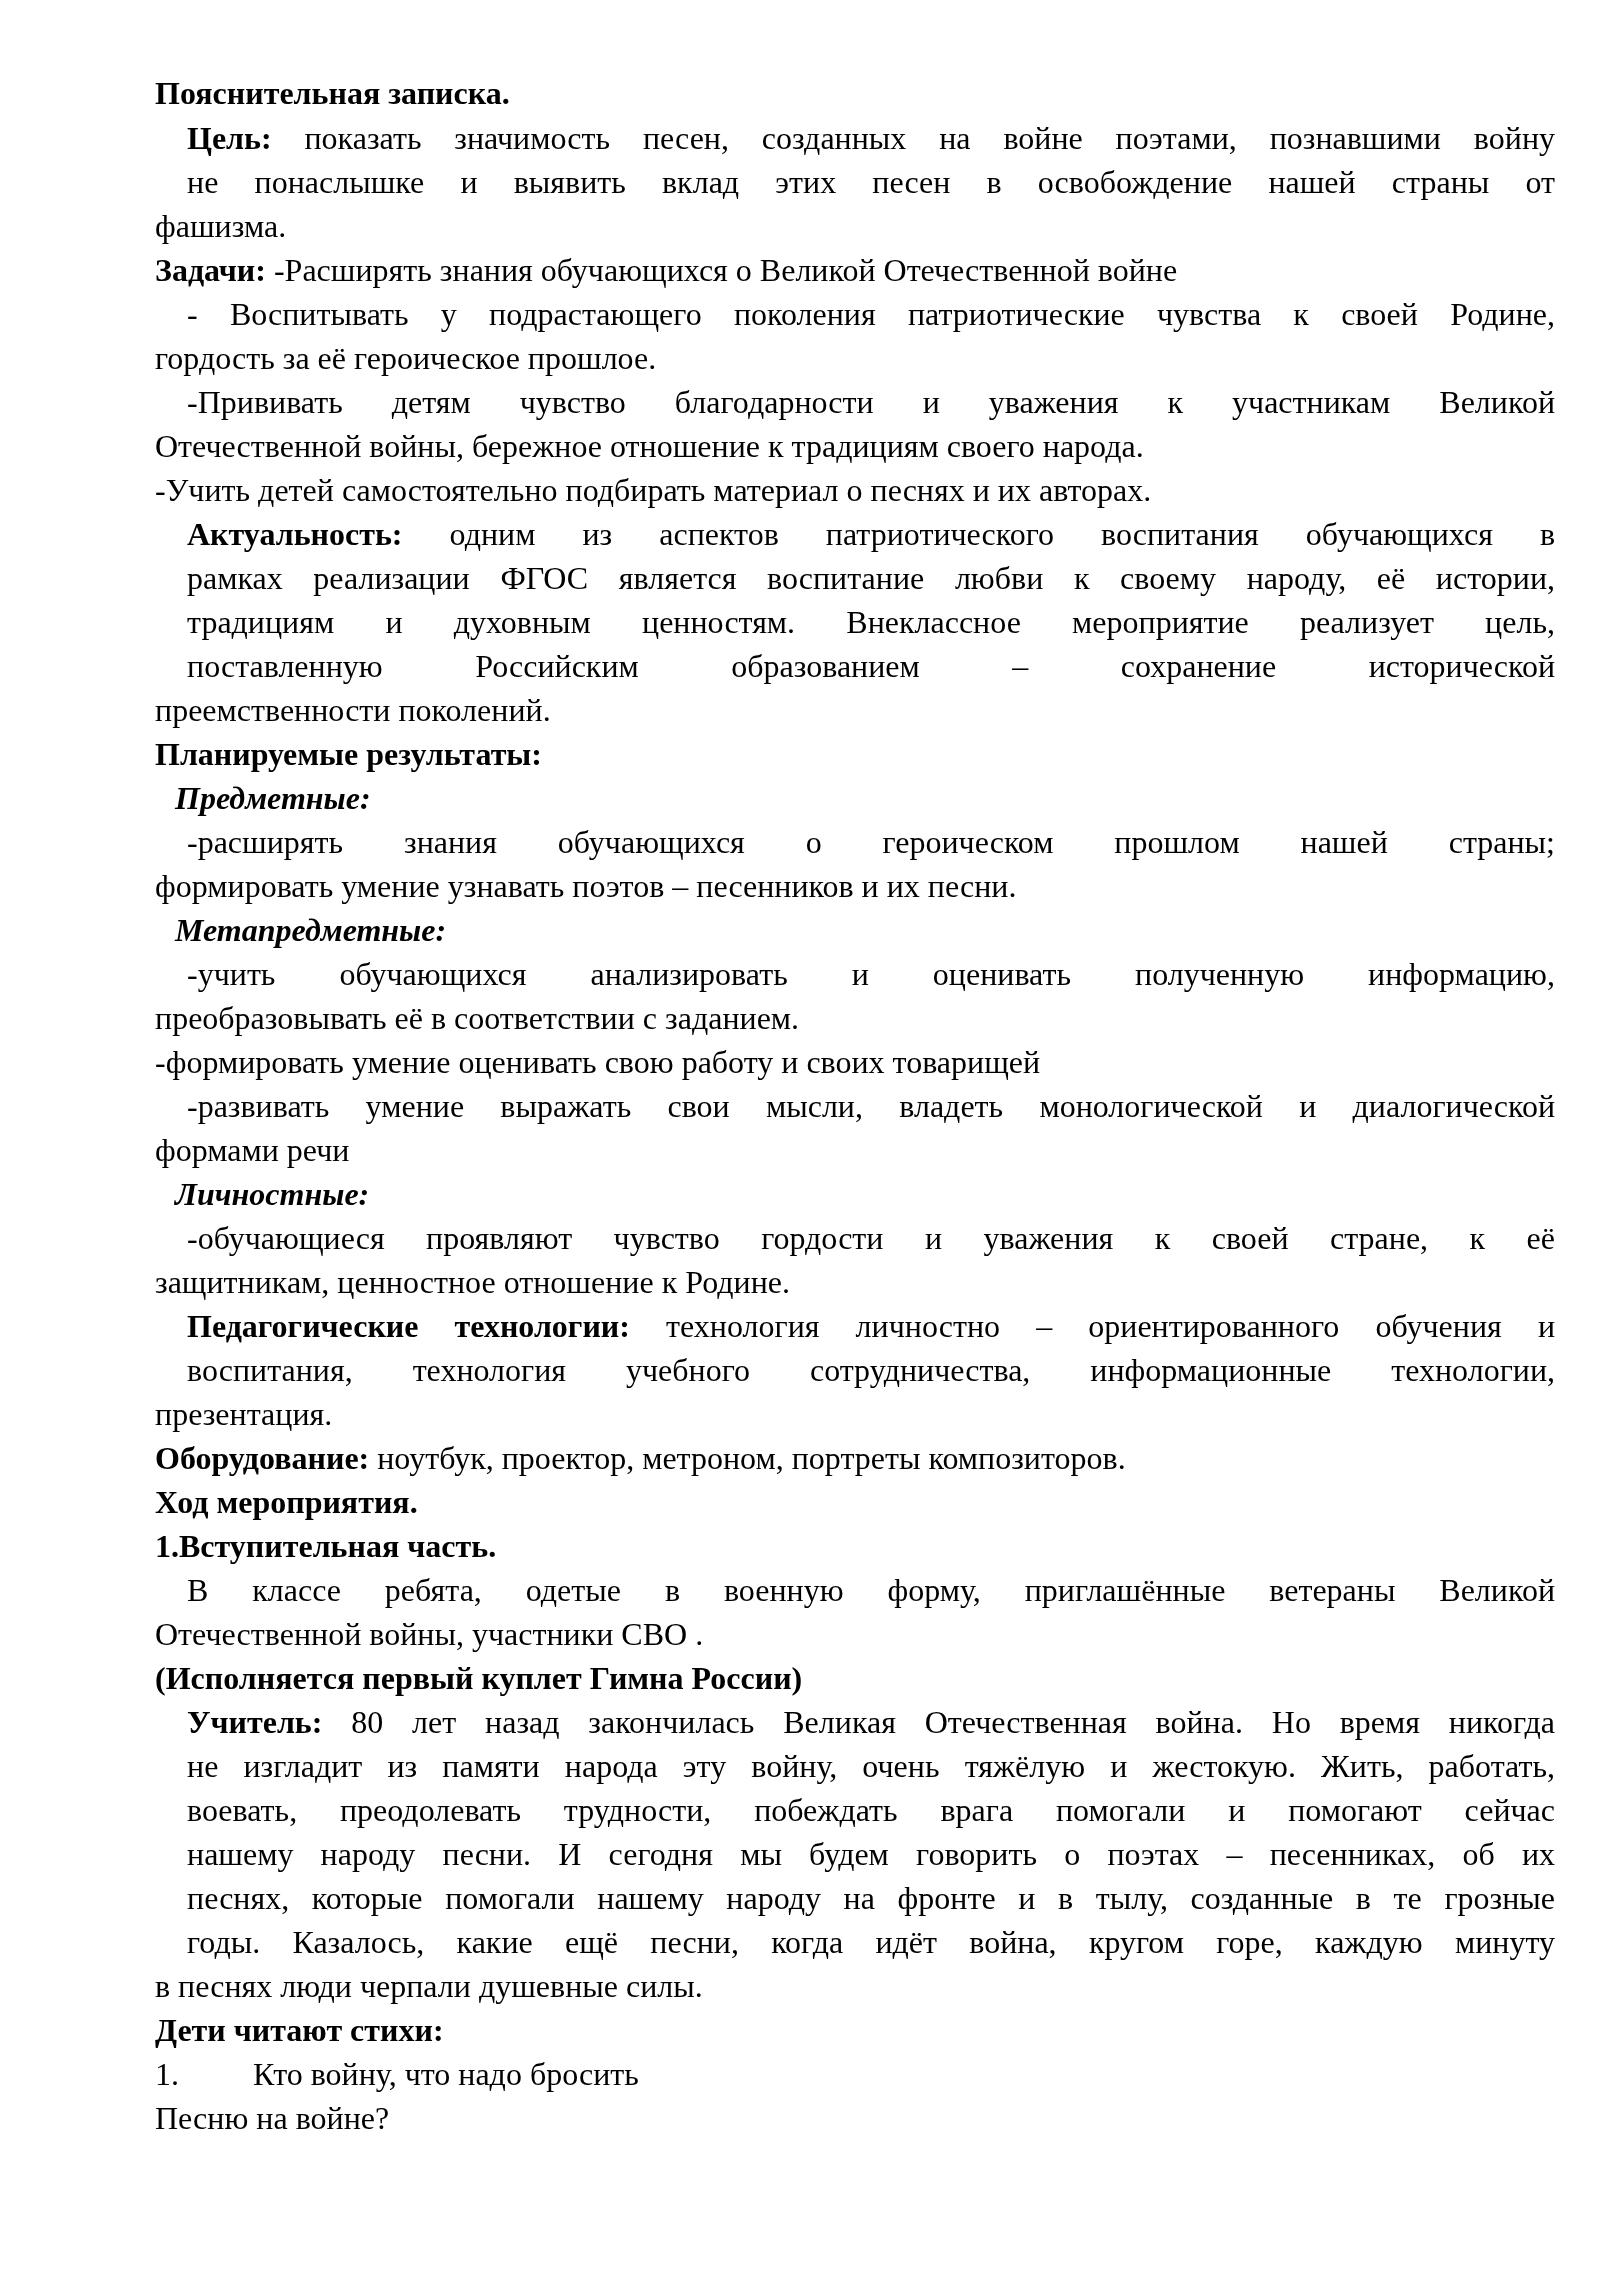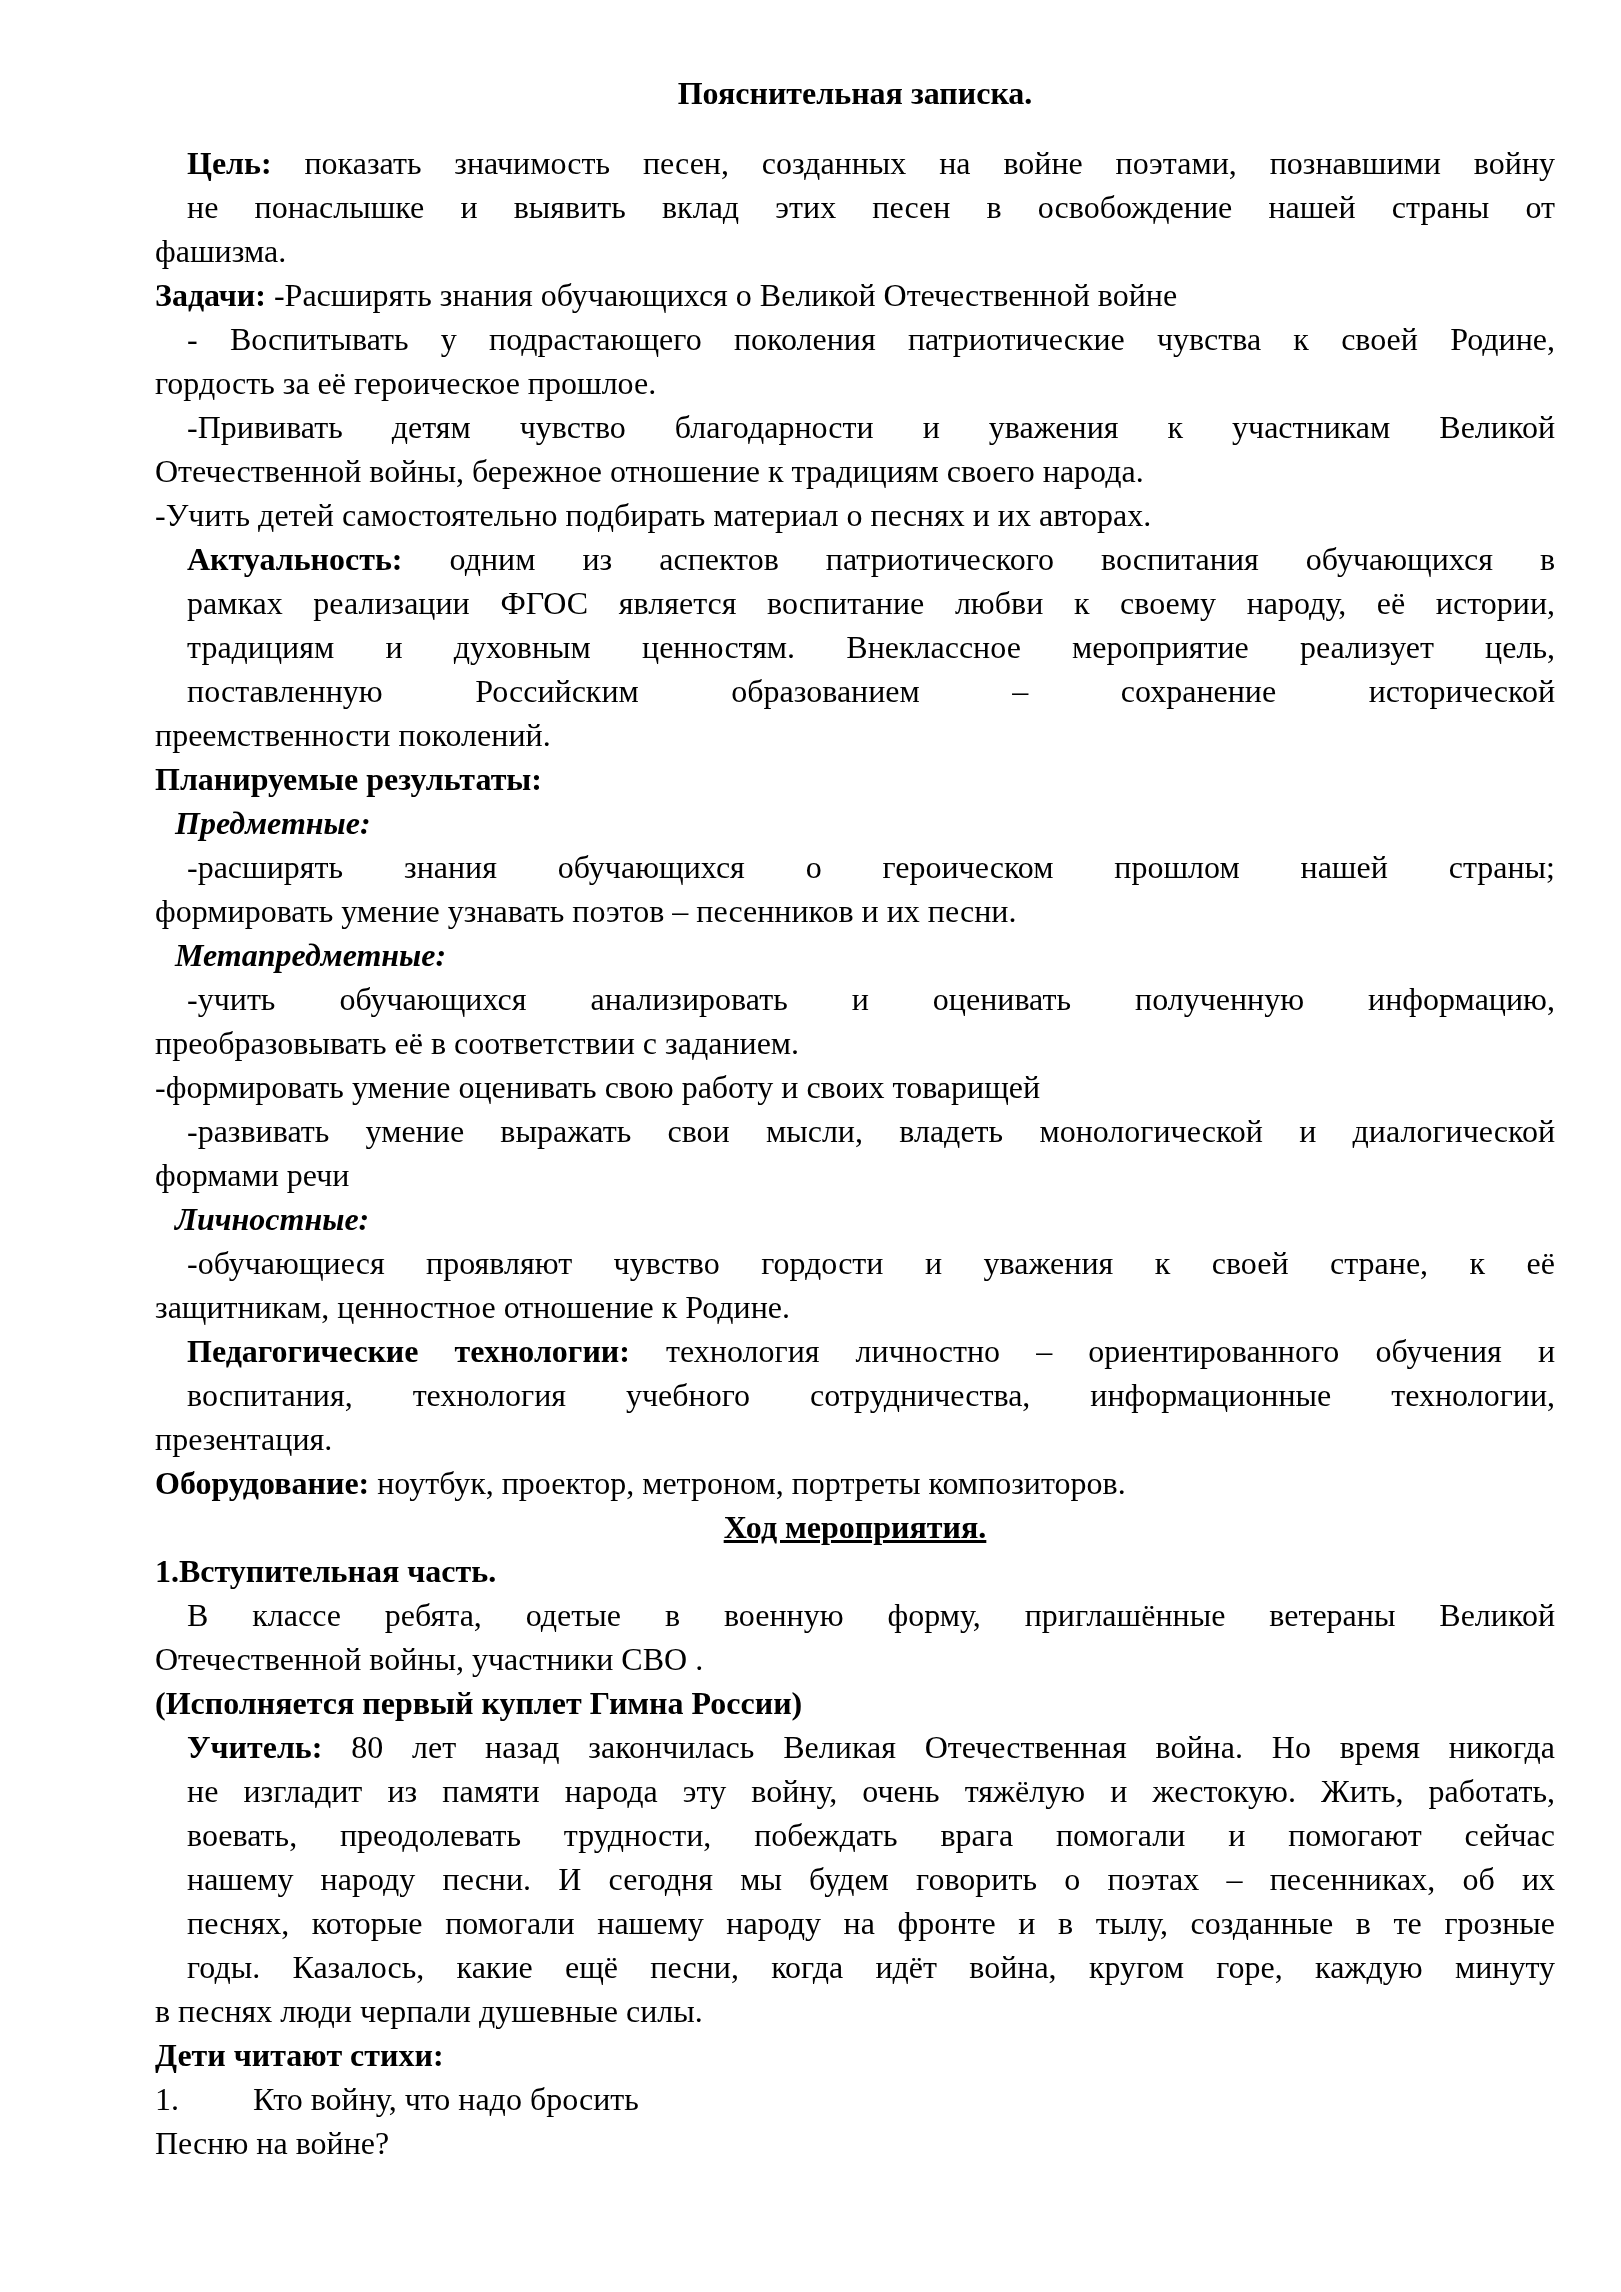--- a/index.html
+++ b/index.html
@@ -4,22 +4,22 @@
 <style>
   html, body { margin: 0; padding: 0; background: #ffffff; }
   body { width: 1621px; height: 2293px; position: relative; overflow: hidden; }
   .page {
     position: absolute; left: 155px; top: 71px; width: 1400px;
     font-family: "Liberation Serif", "DejaVu Serif", serif;
     font-size: 32px; color: #000; line-height: 44px;
   }
   .ln { height: 44px; white-space: nowrap; overflow: visible; }
   .just { text-align: justify; text-align-last: justify; white-space: normal; margin-left: 32px; }
-  .center { text-align: center; text-decoration: underline; }
-  .title-main { font-weight: bold; text-align: center; margin-bottom: 26px; }
+  .center { text-align: left; }
+  .title-main { font-weight: bold; text-align: left; margin-bottom: 1px; }
   b, .b { font-weight: bold; }
   .bi { font-weight: bold; font-style: italic; margin-left: 20px; }
   .num { display: inline-block; width: 98px; }
 </style>
 </head>
 <body>
 
 <div class="page">
 
   <div class="ln title-main">Пояснительная записка.</div>

